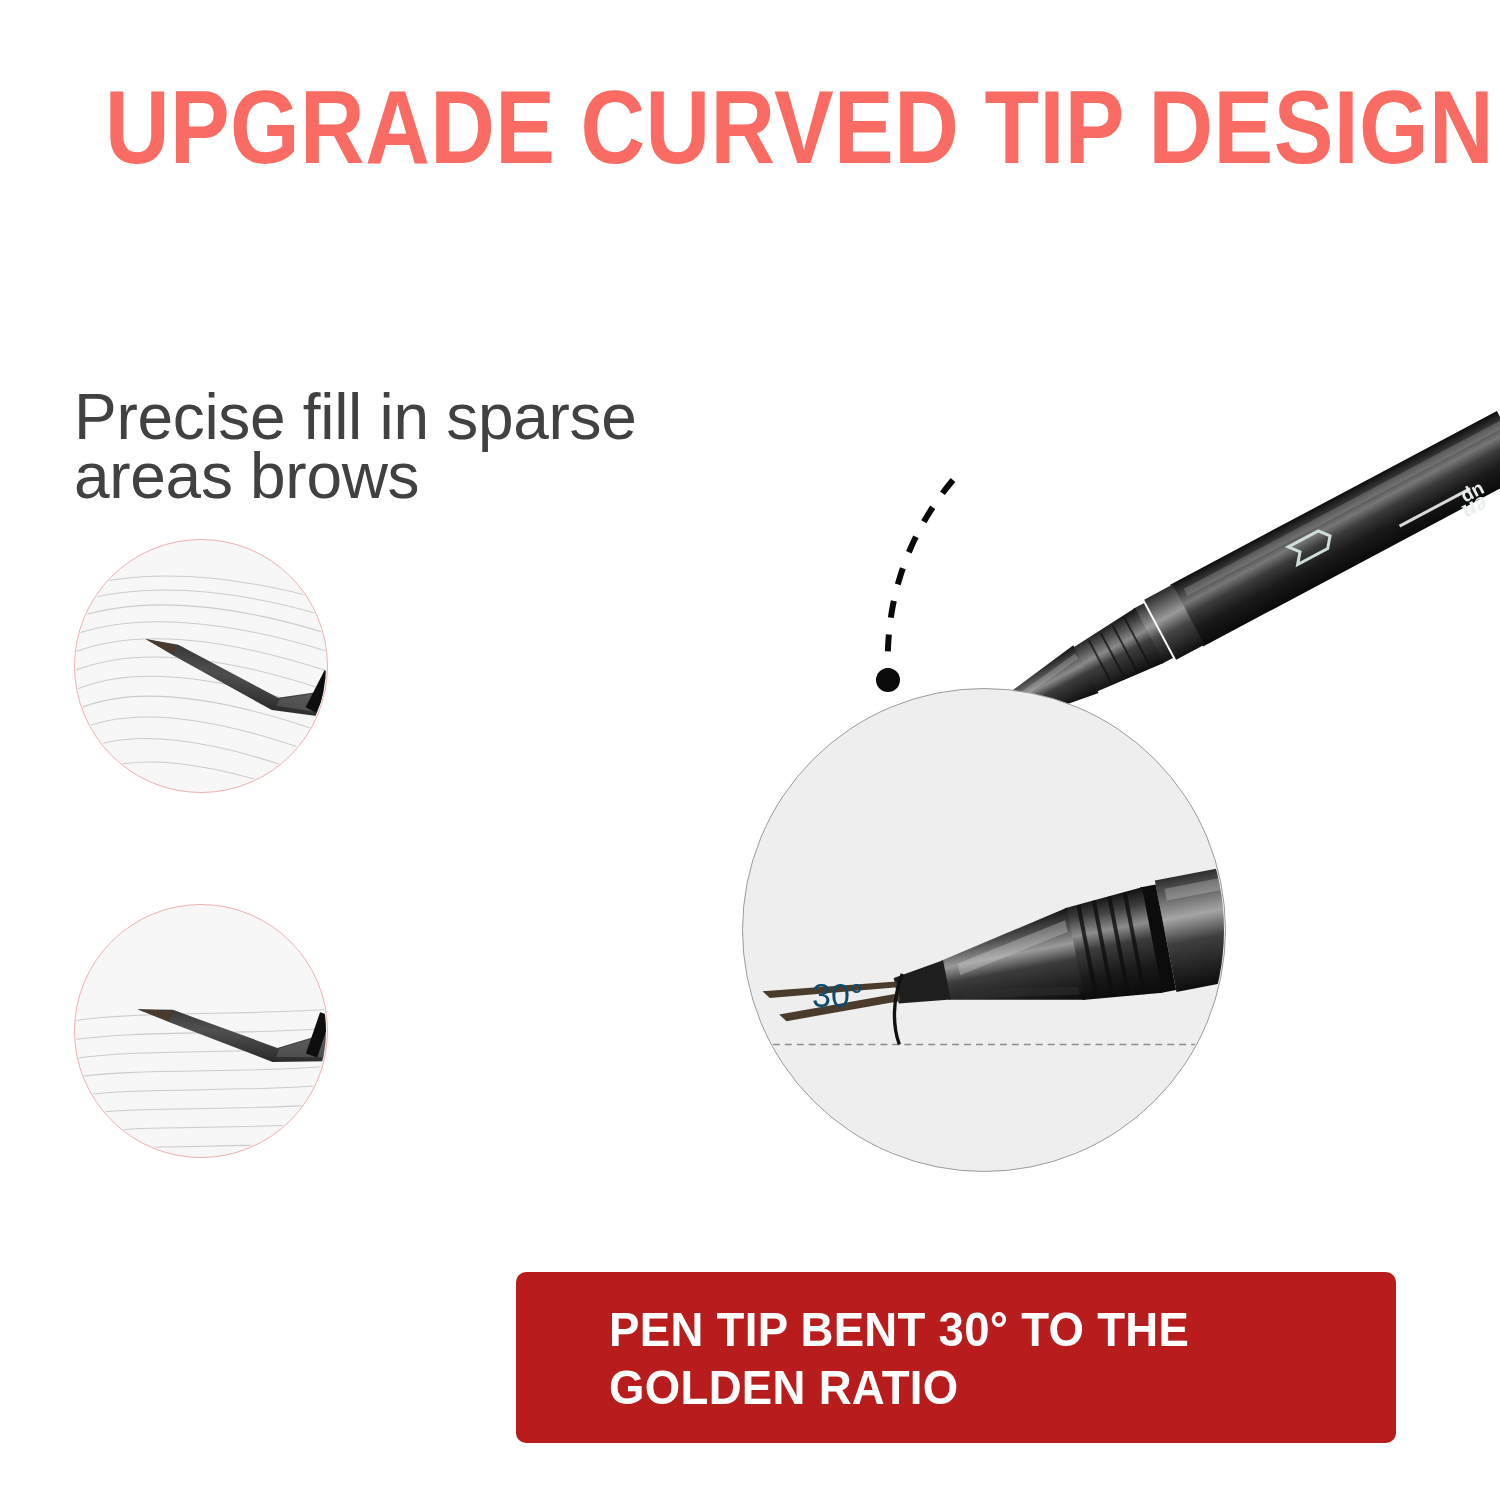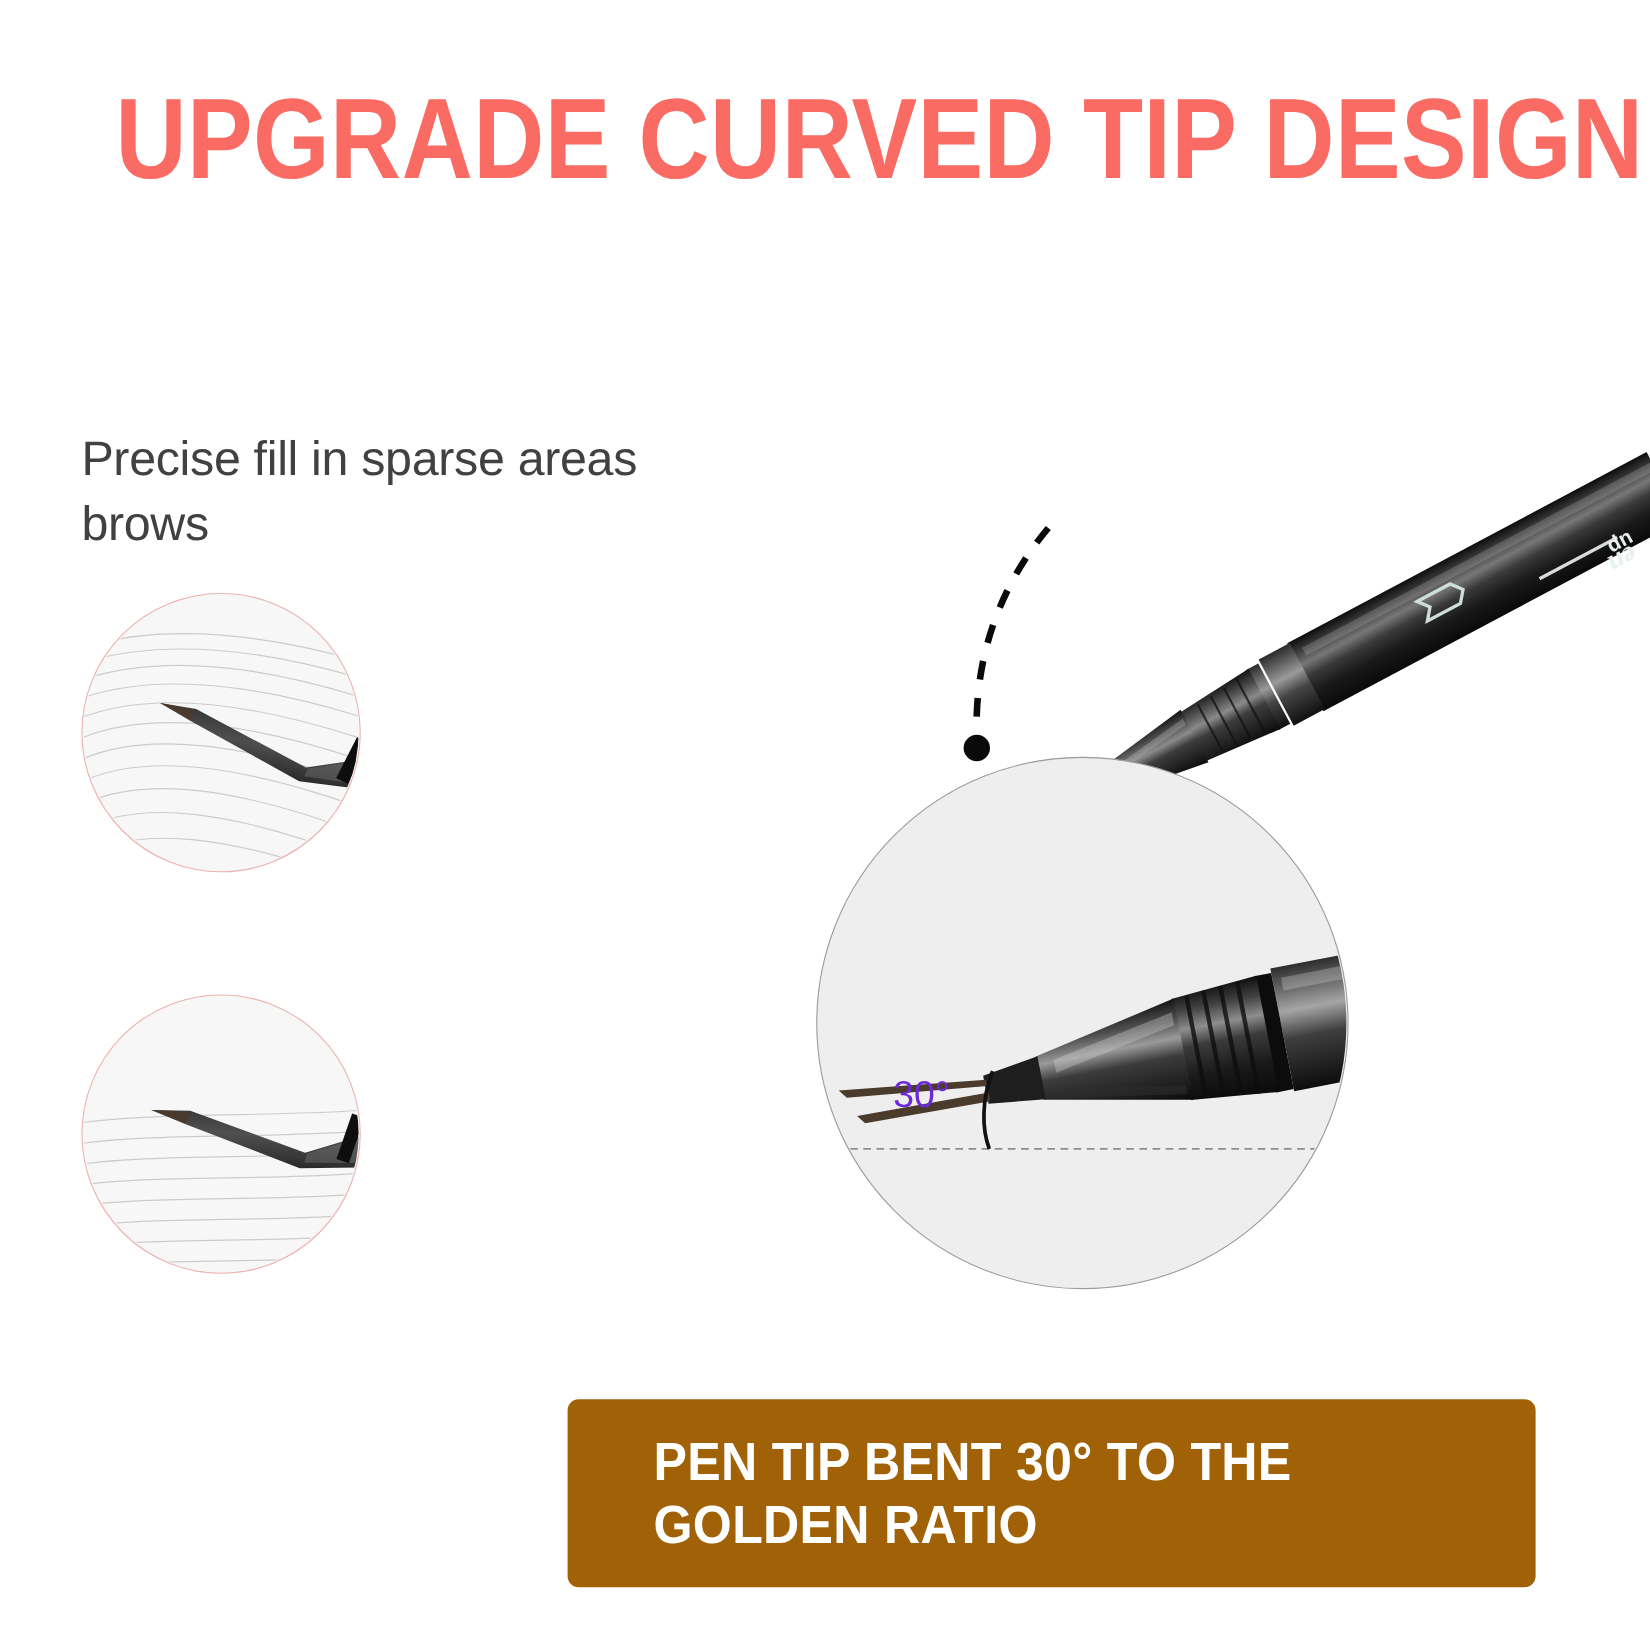--- a/index.html
+++ b/index.html
@@ -39,21 +39,21 @@
   .feature {
     position: absolute;
     left: 74px;
     width: 640px;
   }
   #feature-1 { top: 388px; }
   #feature-2 { top: 868px; }
 
   .feature-label {
     color: #414141;
-    font-size: 44px;
+    font-size: 64px;
     line-height: 59px;
     font-weight: 400;
     letter-spacing: -0.3px;
     width: 600px;
   }
   #feature-2 .feature-label { width: 520px; }
 
   .feature-circle {
     position: relative;
     margin-top: 33px;
@@ -91,39 +91,40 @@
     border: 1.3px solid #9b9b9b;
     box-sizing: border-box;
     overflow: hidden;
   }
   #magnifier > svg { display: block; width: 100%; height: 100%; }
 
   #angle-label {
     position: absolute;
     left: 812px;
     top: 978px;
-    color: #6d28d9;
+    color: #0c4a6e;
     font-size: 34px;
     font-weight: 400;
     line-height: 34px;
     letter-spacing: 0px;
   }
 
   
   #bottom-banner {
     position: absolute;
     left: 516px;
     top: 1272px;
     width: 880px;
     height: 171px;
-    background: #a16207;
+    background: #b91c1c;
     border-radius: 10px;
     box-sizing: border-box;
     display: flex;
     align-items: center;
+    padding-left: 15px;
   }
   #banner-text {
     color: #ffffff;
     font-family: "Liberation Sans Narrow", "Liberation Sans", sans-serif;
     font-weight: 700;
     font-size: 49px;
     line-height: 58px;
     letter-spacing: 0.3px;
     padding-left: 84px;
     padding-right: 40px;

